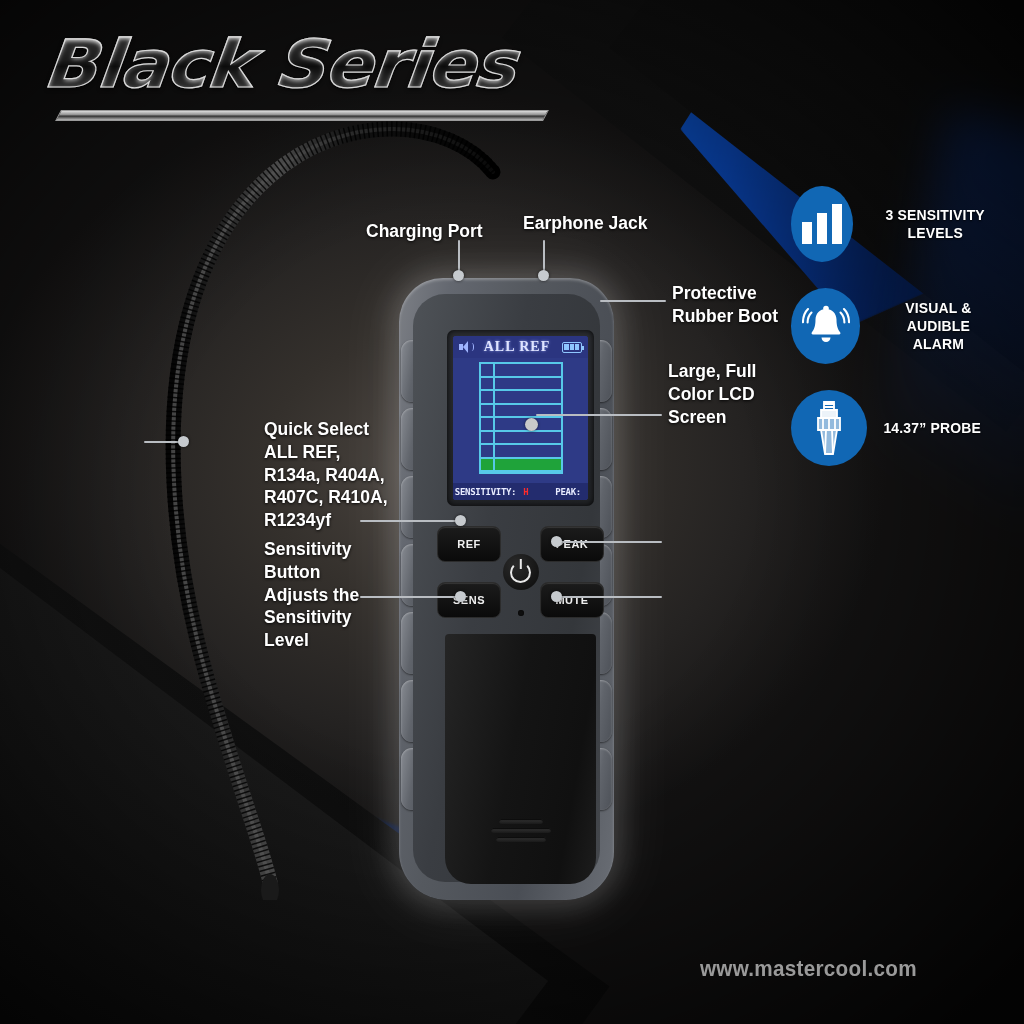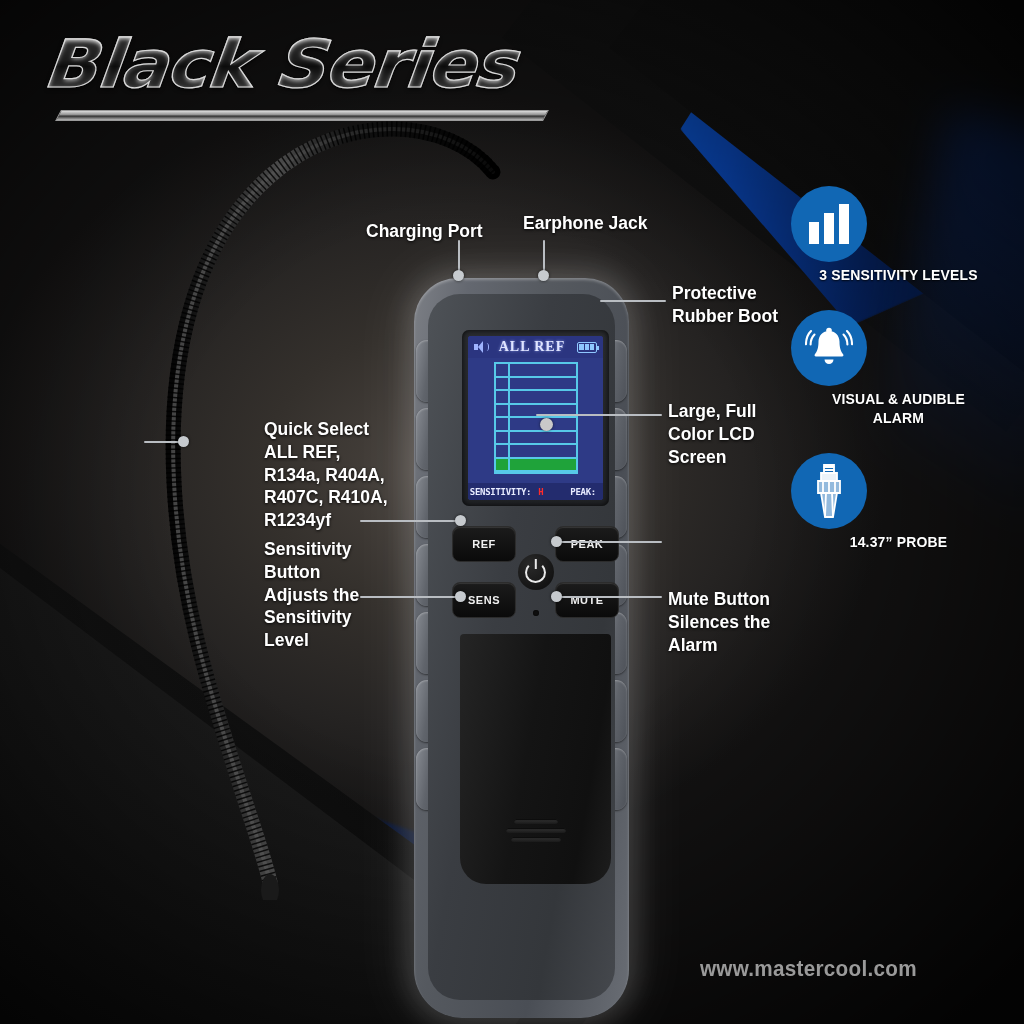--- a/index.html
+++ b/index.html
@@ -54,21 +54,21 @@
      transform:skewX(-9deg) scaleX(1.06);transform-origin:left center;
      white-space:nowrap;text-shadow:0 2px 4px rgba(0,0,0,.8);}
   .logo-bar{position:absolute;left:8px;top:78px;width:488px;height:11px;
      background:linear-gradient(180deg,#dcdcdc,#8c8c8c 45%,#2e2e2e 55%,#b8b8b8);
      transform:skewX(-28deg);border:1px solid #9a9a9a;box-sizing:border-box;}
 
   
   .probe-wrap{position:absolute;left:120px;top:110px;width:420px;height:790px;}
 
   
-  .device{position:absolute;left:414px;top:278px;width:215px;height:740px;}
+  .device{position:absolute;left:399px;top:278px;width:215px;height:622px;}
   .boot{position:absolute;inset:0;border-radius:44px 44px 48px 48px;
      background:linear-gradient(100deg,#7d8086 0%,#646870 16%,#55595f 40%,#4a4e55 70%,#6a6e75 100%);
      box-shadow:0 0 26px 8px rgba(255,255,255,.16), 0 0 60px 18px rgba(255,255,255,.06),
                 inset 0 2px 3px rgba(255,255,255,.28);}
   .boot-face{position:absolute;left:14px;top:16px;right:14px;bottom:18px;border-radius:32px;
      background:linear-gradient(100deg,#4e5257,#3a3d42 40%,#34373b 75%,#45484d);}
   .screen-bezel{position:absolute;left:34px;top:36px;width:147px;height:176px;border-radius:7px;
      background:linear-gradient(180deg,#2b2d31,#212326);
      box-shadow:inset 0 0 6px rgba(0,0,0,.9);}
   .lcd{position:absolute;left:6px;top:6px;width:135px;height:164px;border-radius:3px;
@@ -143,21 +143,21 @@
   .co{position:absolute;color:#fff;font-size:17.5px;font-weight:bold;line-height:1.30;
      text-shadow:0 1px 3px rgba(0,0,0,.9);white-space:pre-line;}
   .lead{position:absolute;background:#b9bdc2;height:2px;border-radius:1px;}
   .lead.v{width:2px;}
   .leaddot{position:absolute;width:11px;height:11px;border-radius:50%;background:#c6cace;
      box-shadow:0 0 3px rgba(0,0,0,.7);}
 
   
   .features{position:absolute;right:18px;top:186px;width:215px;
      display:flex;flex-direction:column;gap:26px;align-items:center;}
-  .feat{display:flex;flex-direction:column;gap:4px;width:100%;}
+  .feat{display:flex;flex-direction:row;align-items:center;gap:11px;width:100%;}
   .fcirc{width:76px;height:76px;border-radius:50%;background:#1167b4;
      display:flex;align-items:center;justify-content:center;}
   .flabel{color:#fff;font-size:15.5px;font-weight:bold;letter-spacing:.2px;
      text-align:center;line-height:1.18;transform:scaleX(.9);
      text-shadow:0 1px 2px rgba(0,0,0,.8);white-space:pre-line;}
 
   .bars{display:flex;align-items:flex-end;gap:5px;height:40px;}
   .bars i{display:block;width:10px;background:#fff;}
   .bars i:nth-child(1){height:22px;}
   .bars i:nth-child(2){height:31px;}
@@ -306,31 +306,28 @@
   <div class="leaddot" style="left:453px;top:270px;"></div>
 
   <div class="co" style="left:523px;top:212px;">Earphone Jack</div>
   <div class="lead v" style="left:543px;top:240px;height:34px;"></div>
   <div class="leaddot" style="left:538px;top:270px;"></div>
 
   <div class="co" style="left:672px;top:282px;">Protective
 Rubber Boot</div>
   <div class="lead" style="left:600px;top:300px;width:66px;"></div>
 
-  <div class="co" style="left:668px;top:360px;margin-top:40px;">Large, Full
+  <div class="co" style="left:668px;top:360px;">Large, Full
 Color LCD
 Screen</div>
   <div class="lead" style="left:536px;top:414px;width:126px;"></div>
 
   <div class="lead" style="left:556px;top:541px;width:106px;"></div>
   <div class="leaddot" style="left:551px;top:536px;"></div>
 
-  <div class="co" style="left:668px;top:588px;">Mute Button
-Silences the
-Alarm</div>
   <div class="lead" style="left:556px;top:596px;width:106px;"></div>
   <div class="leaddot" style="left:551px;top:591px;"></div>
 
   <div class="lead" style="left:144px;top:441px;width:40px;"></div>
   <div class="leaddot" style="left:178px;top:436px;"></div>
 
   <div class="co" style="left:264px;top:418px;">Quick Select
 ALL REF,
 R134a, R404A,
 R407C, R410A,

